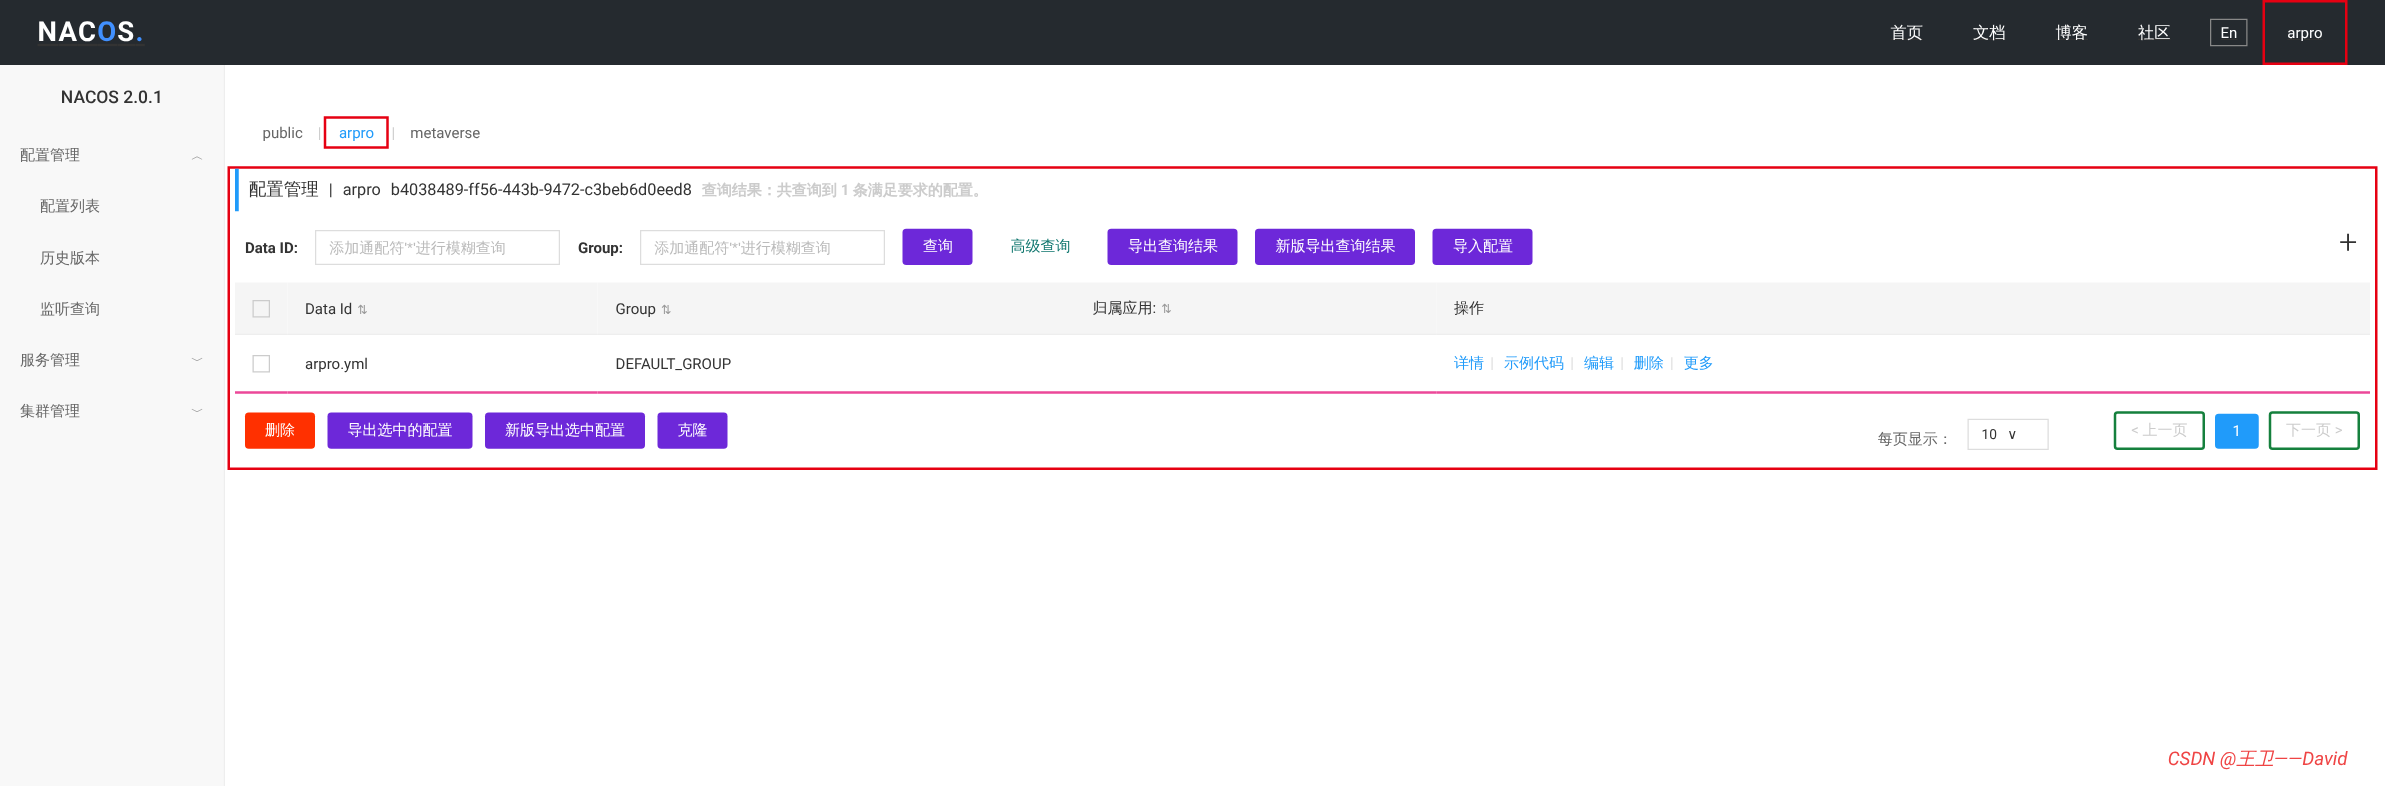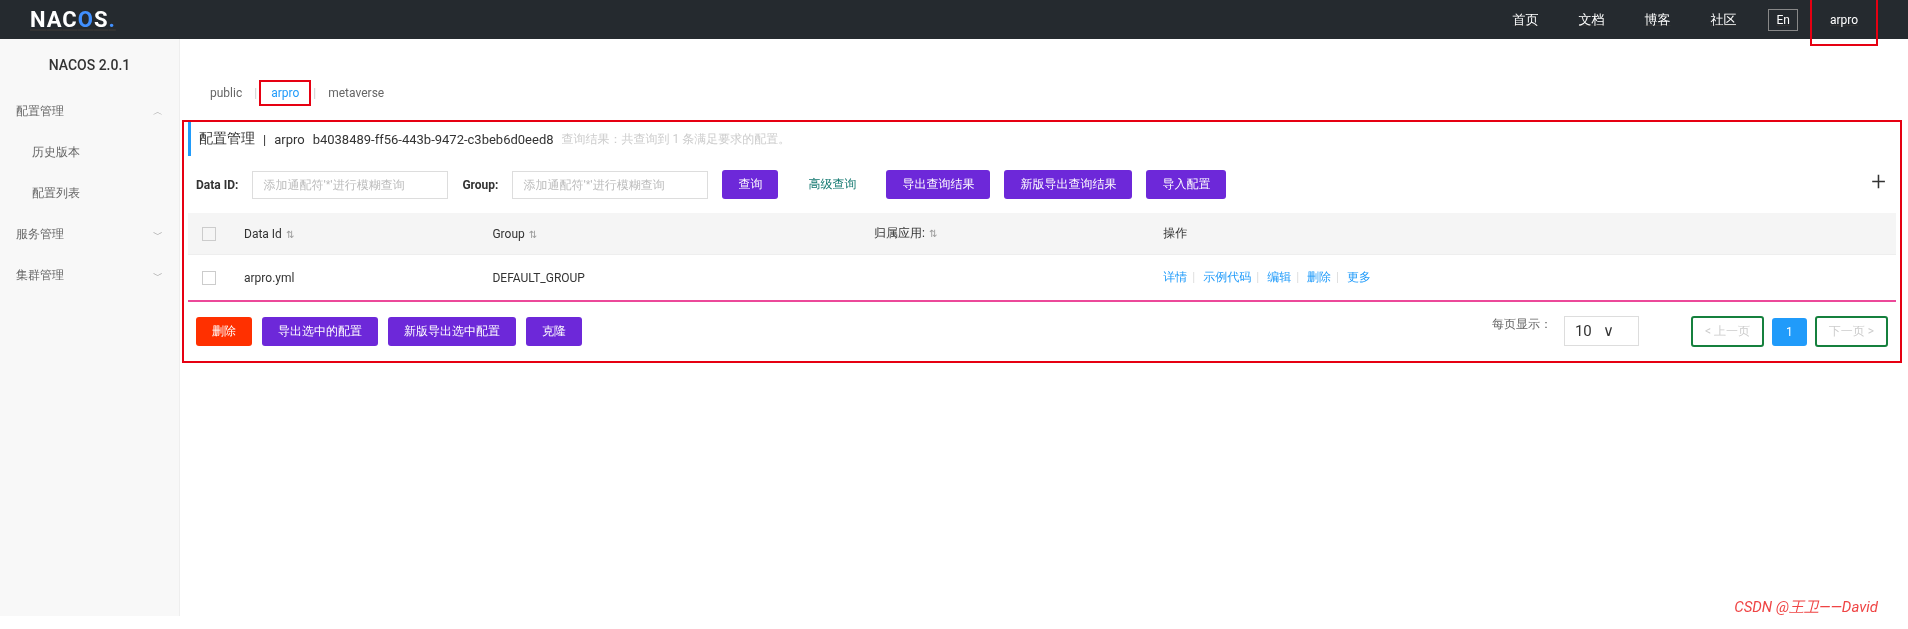--- a/index.html
+++ b/index.html
@@ -1,19 +1,19 @@
 <!DOCTYPE html>
 <html><head>
   <meta charset="utf-8">
   <style>
     * { margin: 0; padding: 0; box-sizing: border-box; }
     body { font-family: -apple-system, BlinkMacSystemFont, "Segoe UI", Roboto, "Helvetica Neue", Arial, sans-serif; font-size: 12px; color: #333; background: #fff; width: 1908px; }
     
     
-    .header { background: #252a2f; height: 39px; display: flex; align-items: center; padding: 0 30px; justify-content: space-between; text-decoration: underline; }
+    .header { background: #252a2f; height: 52px; display: flex; align-items: center; padding: 0 30px; justify-content: space-between; text-decoration: underline; }
     .logo { color: #fff; font-size: 22px; font-weight: bold; letter-spacing: 1px; }
     .logo .o1 { color: #4190ff; }
     .logo .dot { color: #4190ff; }
     .header-right { display: flex; align-items: center; gap: 0; }
     .header-link { color: #fff; padding: 0 20px; font-size: 13px; cursor: pointer; height: 52px; display: flex; align-items: center; }
     .header-lang { border: 1px solid #888; color: #fff; padding: 3px 7px; font-size: 12px; margin: 0 12px; cursor: pointer; }
     .header-user { color: #fff; padding: 0 18px; font-size: 12px; cursor: pointer; height: 52px; display: flex; align-items: center; border: 2px solid #e60012; }
     
     
     .container { display: flex; }
@@ -32,21 +32,21 @@
     .tab.active { color: #209bfa; border: 2px solid #e60012; }
     .tab-sep { color: #ccc; margin: 0 2px; }
     
     
     .red-box { border: 2px solid #e60012; margin: 0 6px 0 2px; padding: 0; }
     
     
     .breadcrumb-row { padding: 8px 12px 8px 8px; display: flex; align-items: center; gap: 8px; border-left: 3px solid #209bfa; margin-left: 4px; }
     .breadcrumb-main { font-size: 14px; color: #333; font-weight: 500; }
     .breadcrumb-sub { font-size: 13px; color: #333; }
-    .breadcrumb-hint { font-size: 12px; color: #ccc; }
+    .breadcrumb-hint { font-size: 12px; color: #ccc; font-weight: bold; }
     
     
     .search-row { padding: 14px 12px; display: flex; align-items: center; gap: 14px; position: relative; }
     .search-label { font-size: 12px; color: #333; font-weight: bold; }
     .search-input { border: 1px solid #ddd; padding: 6px 10px; font-size: 12px; width: 196px; color: #333; }
     .search-input::placeholder { color: #bbb; }
     .btn { padding: 6px 16px; font-size: 12px; border: none; border-radius: 3px; cursor: pointer; color: #fff; }
     .btn-primary { background: #6d28d9; }
     .btn-link { background: none; color: #0f766e; }
     .btn-danger { background: #ff3000; }
@@ -58,23 +58,23 @@
     .table td { padding: 14px 14px; font-size: 12px; color: #333; border-bottom: 2px solid #ec4899; }
     .table th:first-child, .table td:first-child { width: 40px; text-align: center; }
     .checkbox { width: 14px; height: 14px; border: 1px solid #ccc; display: inline-block; vertical-align: middle; }
     .sort-icon { color: #999; font-size: 10px; margin-left: 4px; }
     .action-link { color: #209bfa; cursor: pointer; }
     .action-sep { color: #ddd; margin: 0 5px; }
     
     
     .footer-row { padding: 14px 12px; display: flex; align-items: center; justify-content: space-between; }
     .footer-left { display: flex; gap: 10px; }
-    .footer-right { display: flex; align-items: flex-start; gap: 12px; }
+    .footer-right { display: flex; align-items: flex-end; gap: 12px; }
     .page-size-label { font-size: 12px; color: #666; }
-    .page-size-select { border: 1px solid #ddd; padding: 5px 24px 5px 10px; font-size: 15px; position: relative; }
+    .page-size-select { border: 1px solid #ddd; padding: 5px 24px 5px 10px; font-size: 11px; position: relative; }
     .pager { display: flex; gap: 8px; align-items: center; margin-left: 40px; }
     .pager-btn { border: 2px solid #15803d; padding: 5px 12px; font-size: 12px; color: #ccc; border-radius: 3px; cursor: pointer; background: #fff; }
     .pager-btn.active { background: #209bfa; color: #fff; border-color: #209bfa; }
     
     .watermark { position: fixed; bottom: 12px; right: 30px; color: #ef4444; font-size: 15px; font-style: italic; }
   </style>
 </head>
 <body>
 
 <div class="header">
@@ -90,22 +90,23 @@
 </div>
 
 <div class="container">
   <div class="sidebar">
     <div class="sidebar-title">NACOS 2.0.1</div>
     <div class="menu-group">
       <div class="menu-title">
           <span>配置管理</span>
           <span class="chevron">︿</span>
         </div>
+      <div class="menu-item">配置列表</div>
       <div class="menu-item">历史版本</div>
-      <div class="menu-item">配置列表</div>
+      <div class="menu-item">监听查询</div>
     </div>
     <div class="menu-title">
         <span>服务管理</span>
         <span class="chevron">﹀</span>
       </div>
     <div class="menu-title">
         <span>集群管理</span>
         <span class="chevron">﹀</span>
       </div>
   </div>

